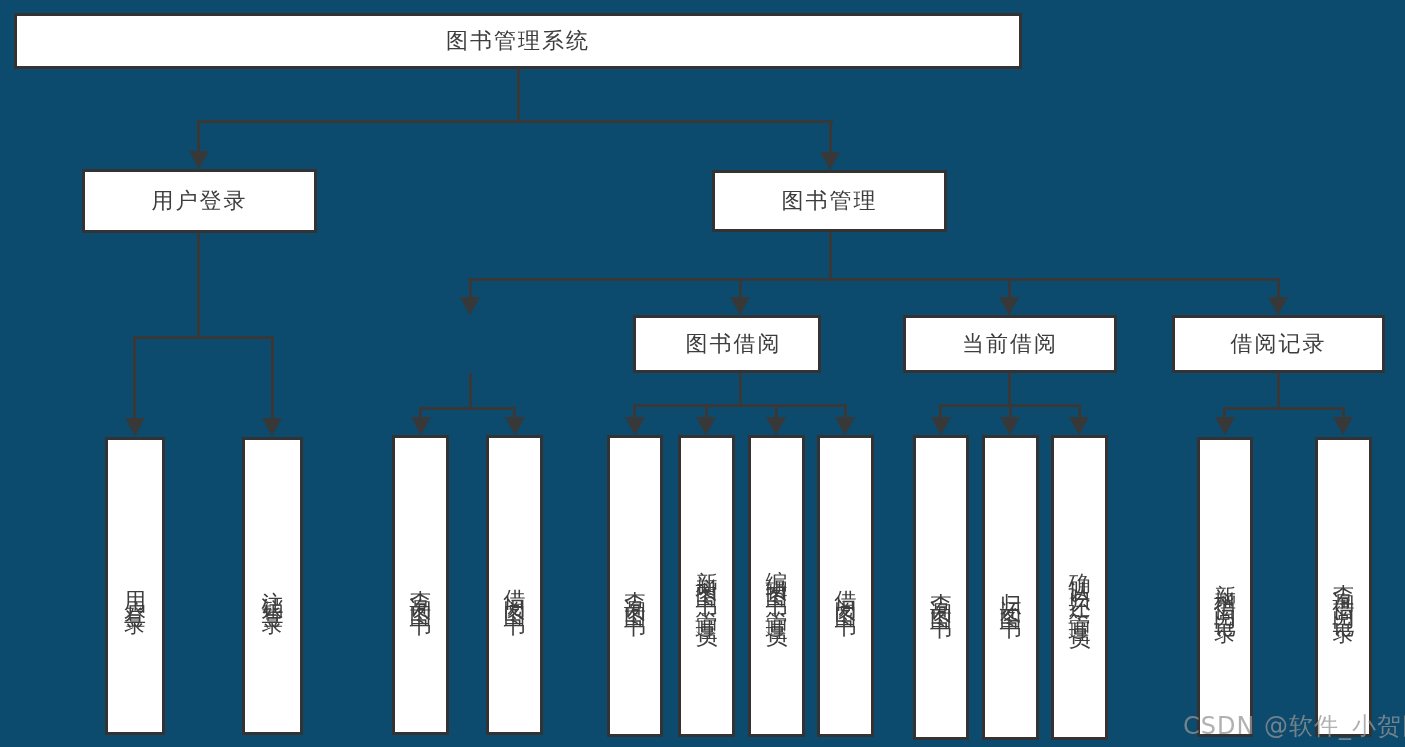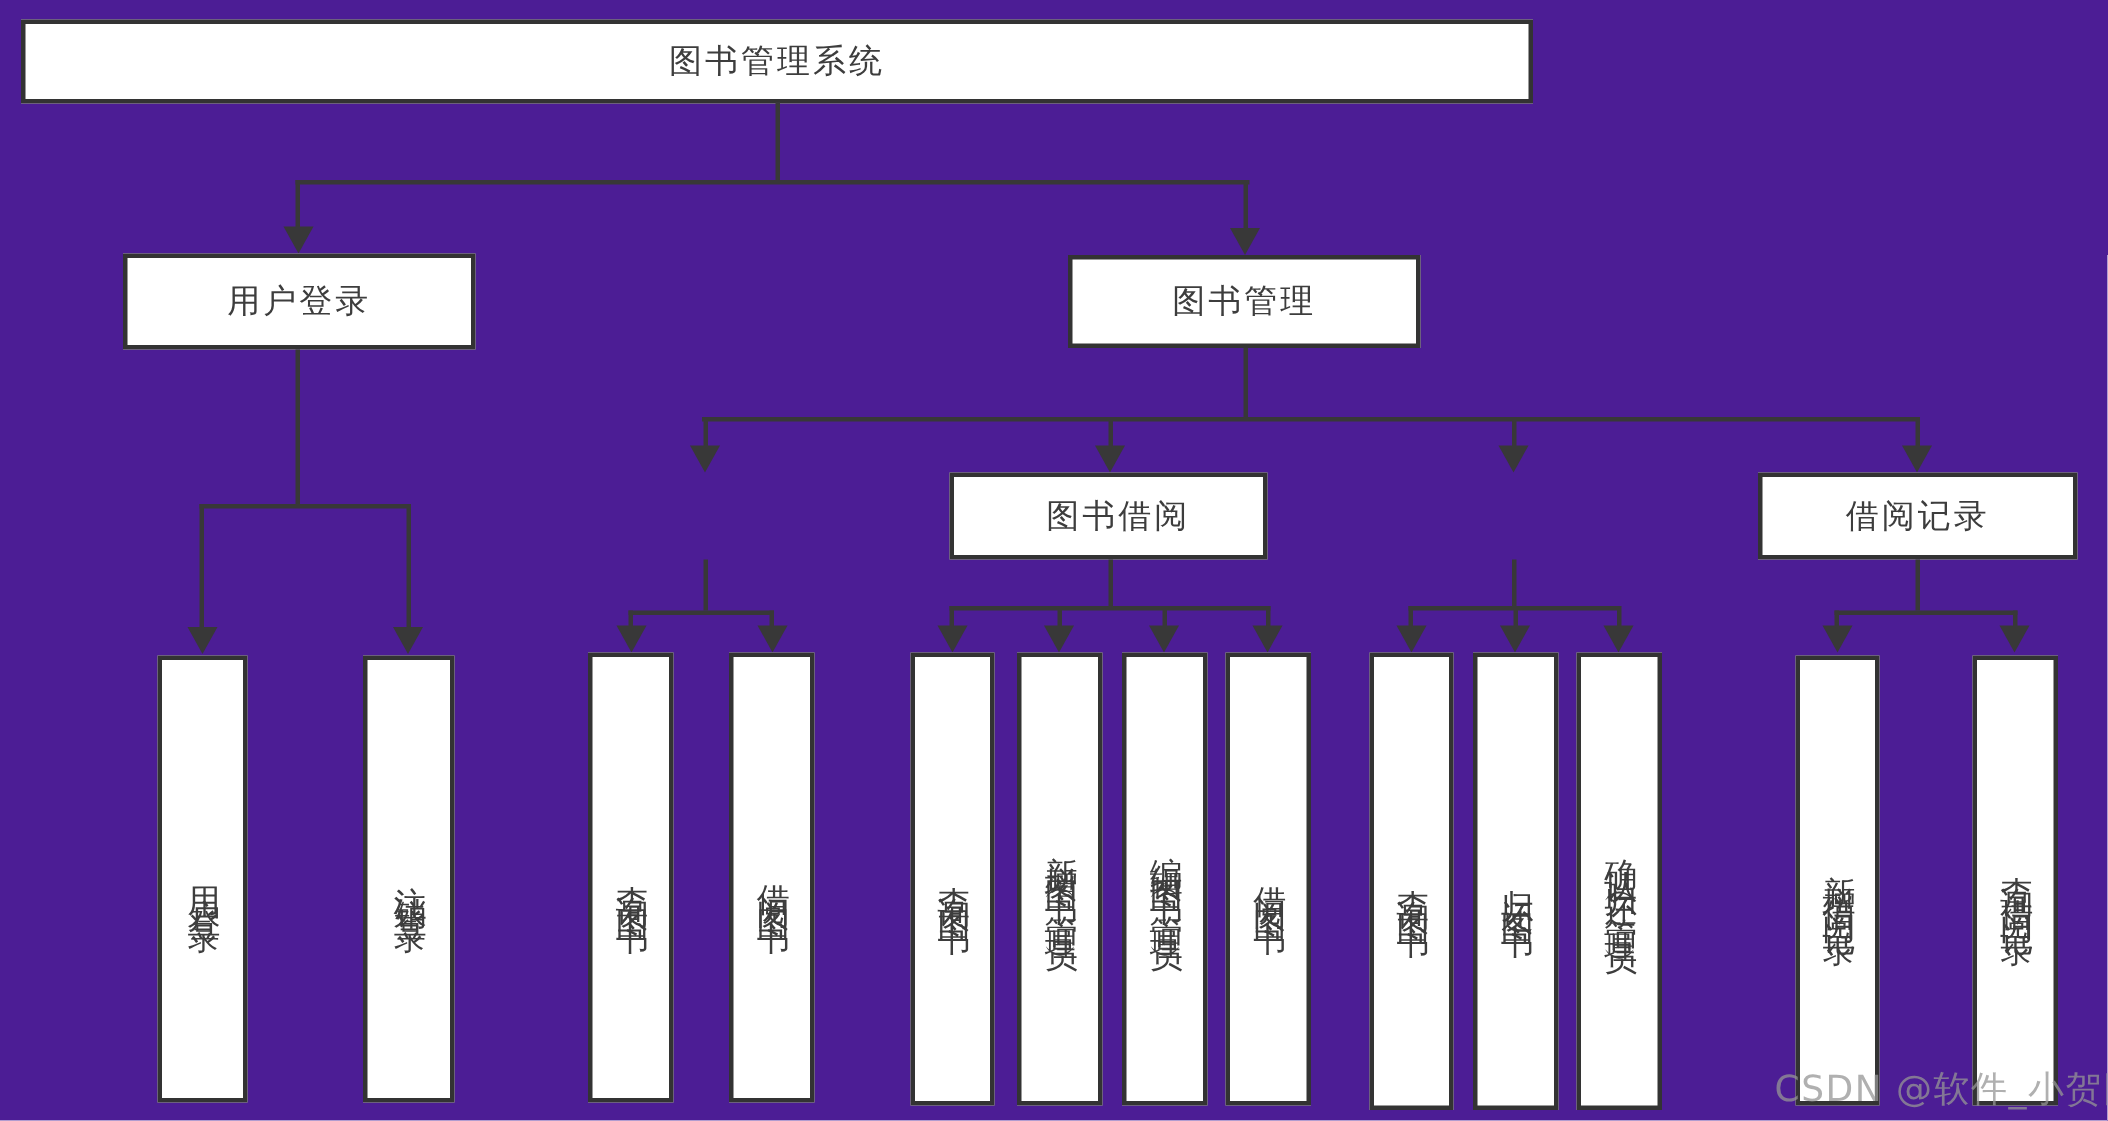--- a/index.html
+++ b/index.html
@@ -4,21 +4,21 @@
 <style>
   html, body {
     margin: 0;
     padding: 0;
     background: #ffffff;
   }
   .canvas {
     position: relative;
     width: 1405px;
     height: 747px;
-    background: #4c1d95;
+    background: #0c4a6e;
     font-family: "DejaVu Sans", sans-serif;
     overflow: hidden;
   }
   .box {
     position: absolute;
     box-sizing: border-box;
     border: 3px solid #333333;
     background: #ffffff;
     display: flex;
     align-items: center;
@@ -95,22 +95,25 @@
   <div class="line" style="left:468px; top:278px; width:812px; height:3px;"></div>
   <div class="line" style="left:469px; top:278px; width:3px; height:20px;"></div>
   <div class="arrow" style="left:460px; top:297px;"></div>
   <div class="line" style="left:739px; top:278px; width:3px; height:20px;"></div>
   <div class="arrow" style="left:730px; top:297px;"></div>
   <div class="line" style="left:1008px; top:278px; width:3px; height:20px;"></div>
   <div class="arrow" style="left:999px; top:297px;"></div>
   <div class="line" style="left:1277px; top:278px; width:3px; height:20px;"></div>
   <div class="arrow" style="left:1268px; top:297px;"></div>
 
-  <div class="box hlabel" style="left:633px; top:315px; width:212px; height:58px;padding-left:13px;">
+  <div class="box hlabel" style="left:633px; top:315px; width:188px; height:58px;padding-left:13px;">
     <span>图书借阅</span>
+  </div>
+  <div class="box hlabel" style="left:903px; top:315px; width:214px; height:58px;">
+    <span>当前借阅</span>
   </div>
   <div class="box hlabel" style="left:1172px; top:315px; width:213px; height:58px;">
     <span>借阅记录</span>
   </div>
 
   <div class="line" style="left:469px; top:373px; width:3px; height:34px;"></div>
   <div class="line" style="left:419px; top:407px; width:97px; height:3px;"></div>
   <div class="line" style="left:419px; top:407px; width:3px; height:12px;"></div>
   <div class="arrow" style="left:411px; top:417px;"></div>
   <div class="line" style="left:513px; top:407px; width:3px; height:12px;"></div>

